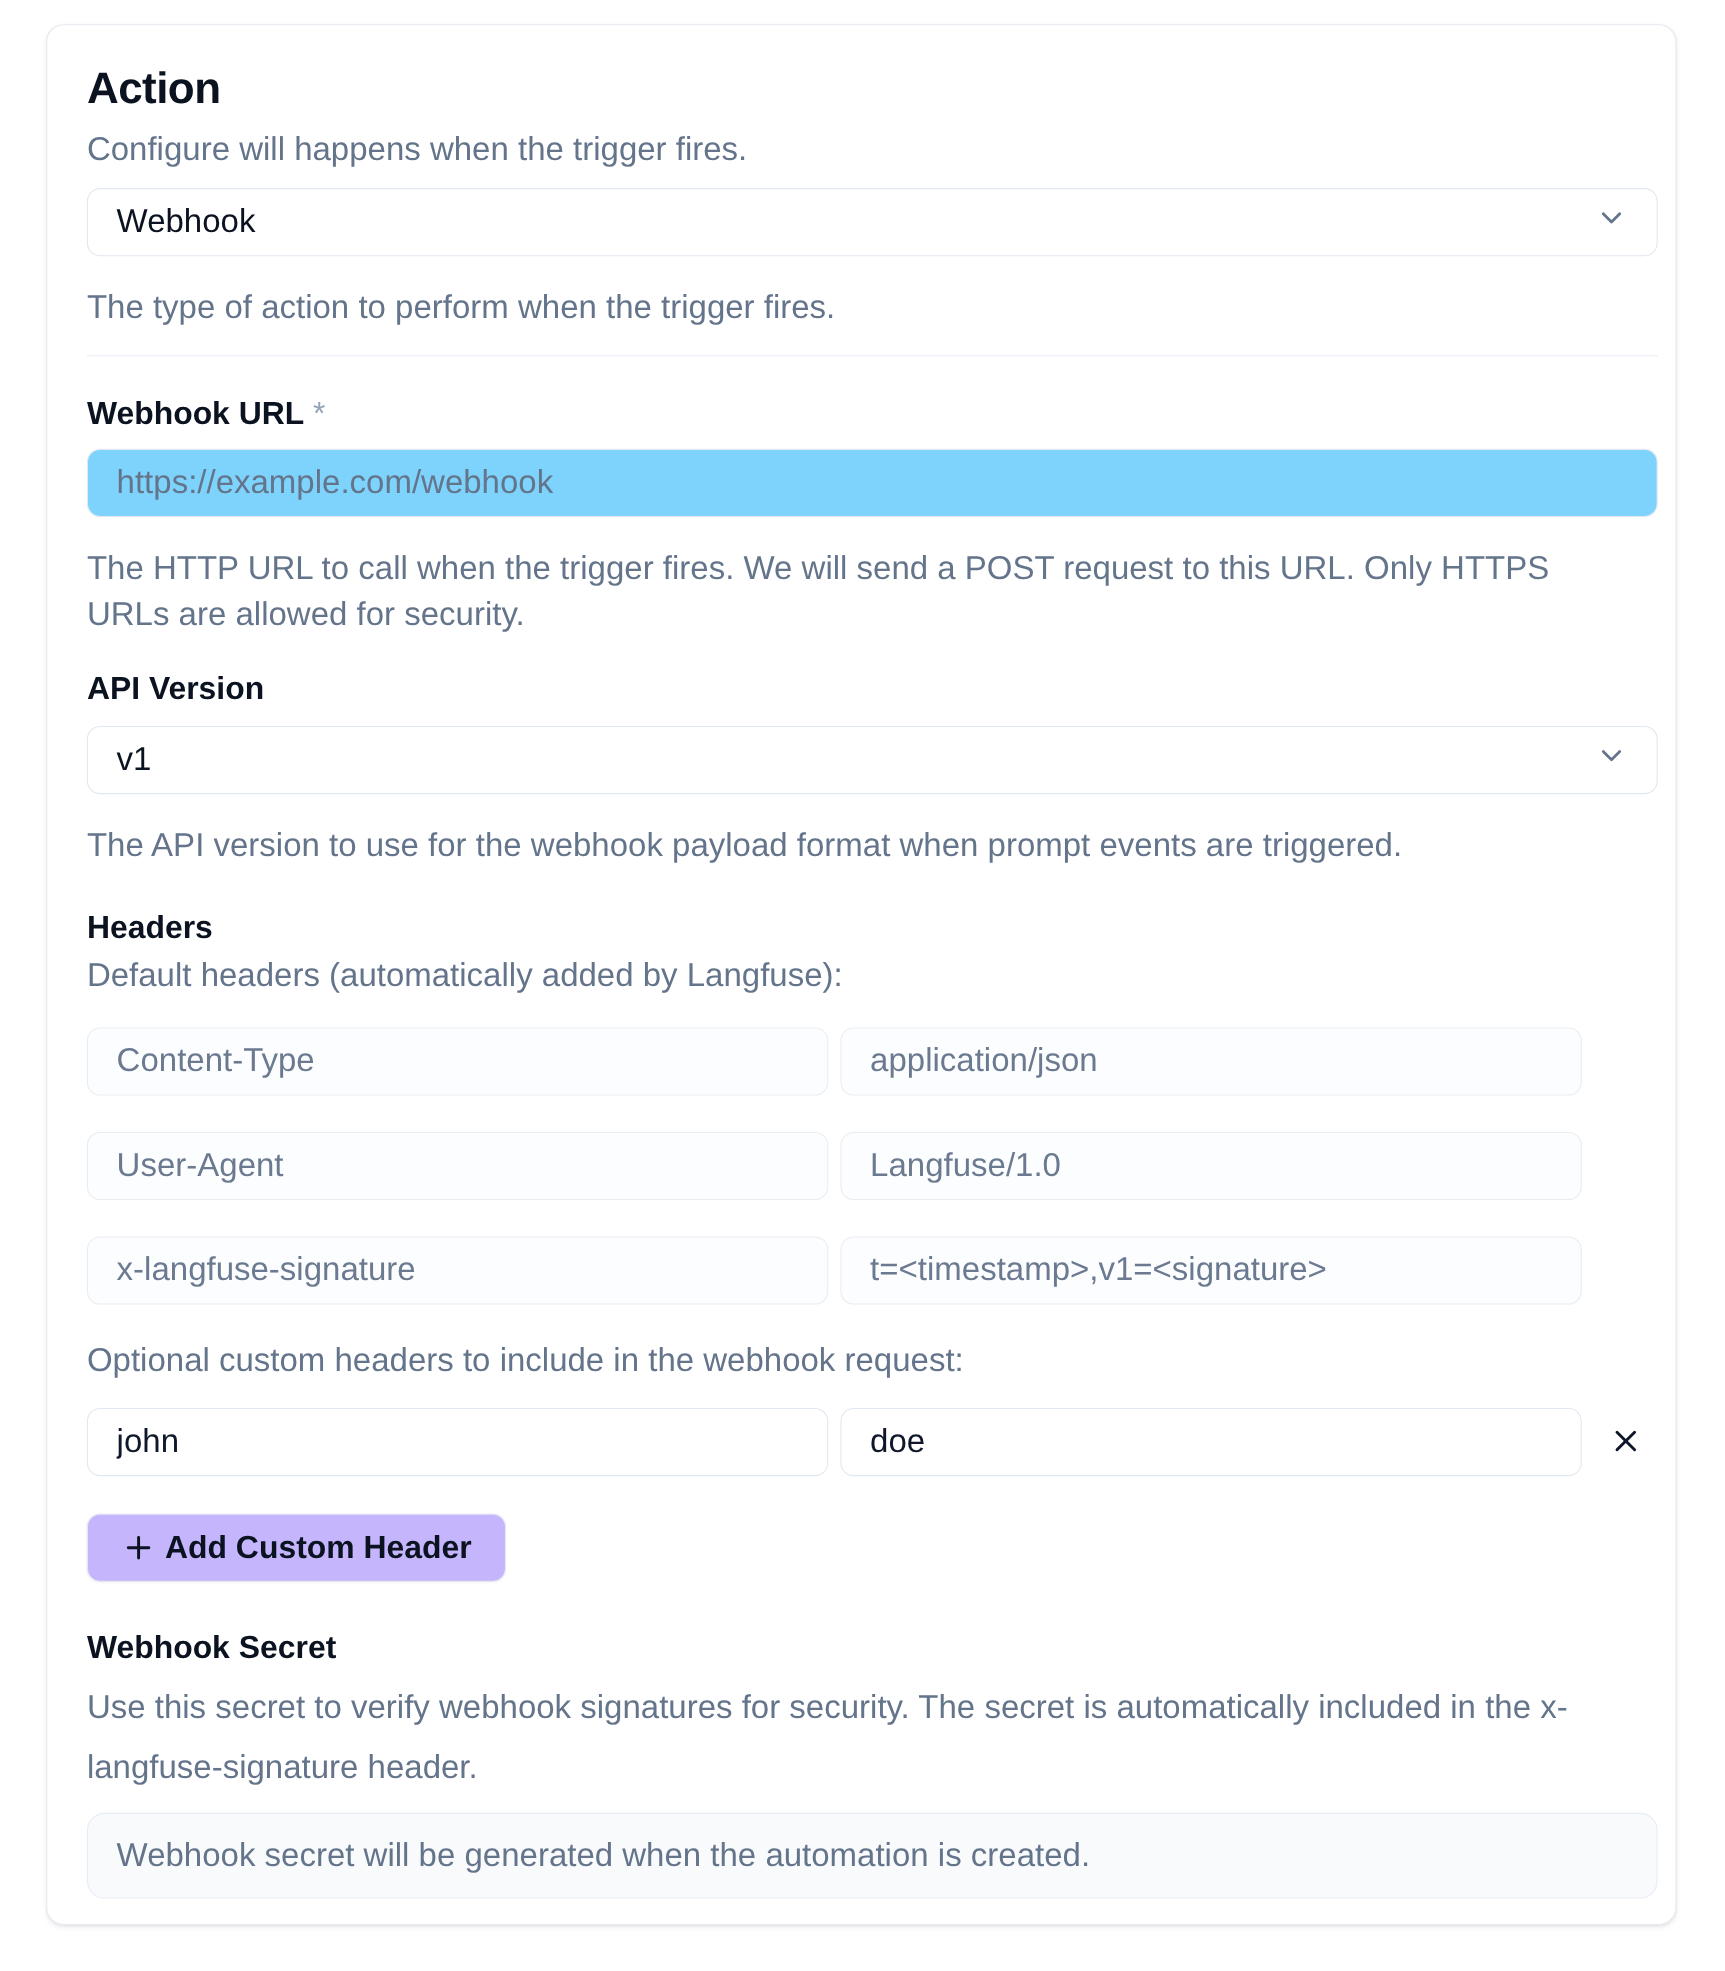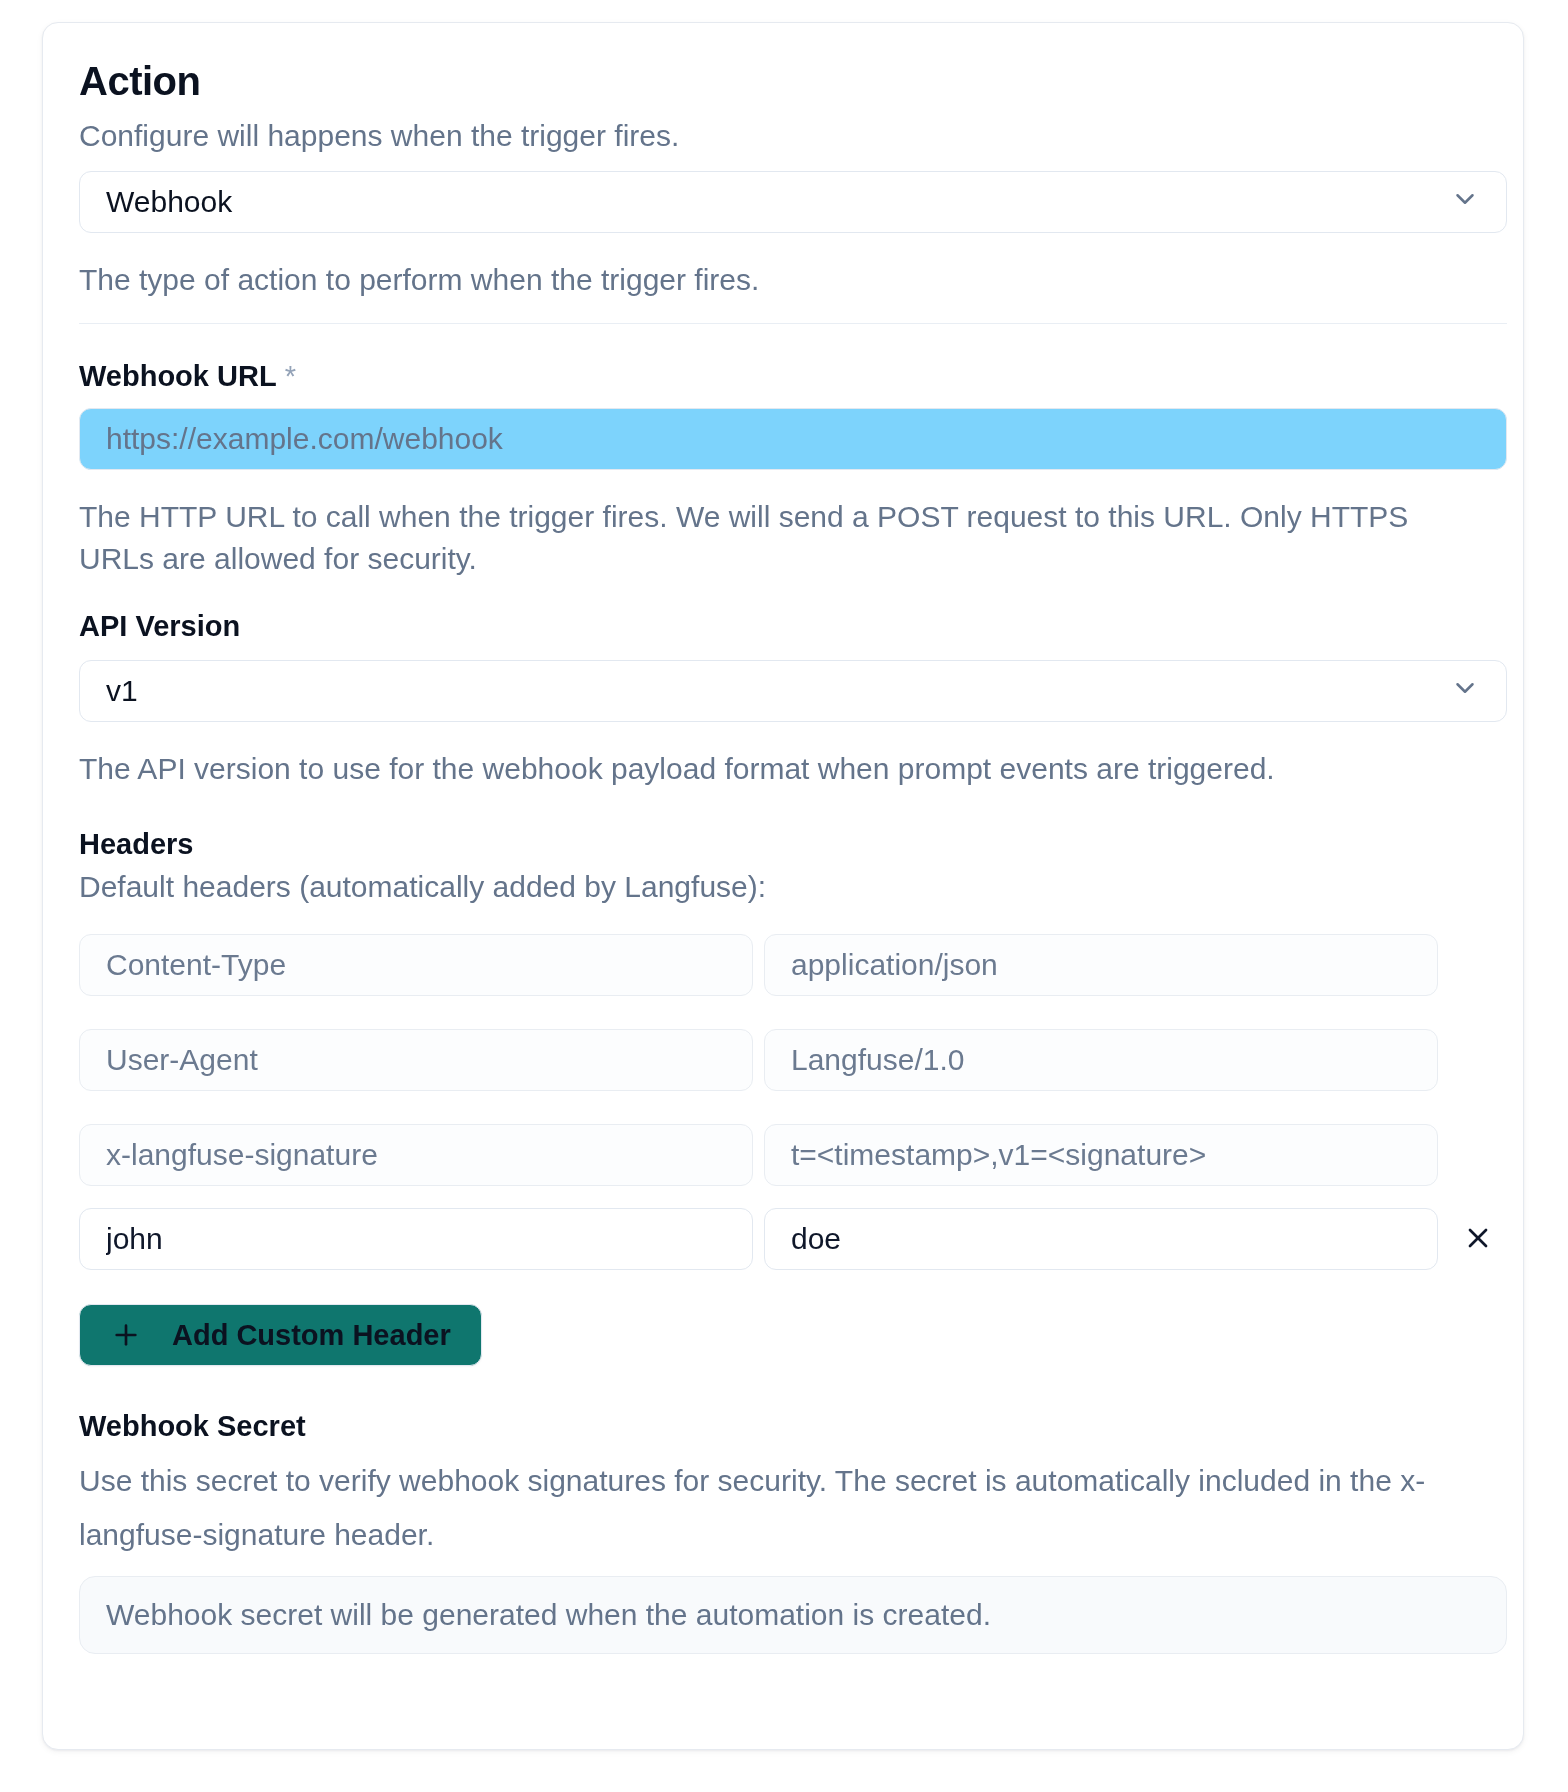--- a/index.html
+++ b/index.html
@@ -85,23 +85,23 @@
     font-family: "Liberation Sans", "DejaVu Sans", sans-serif;
     outline: none;
   }
   .remove-btn {
     width: 58px; height: 58px;
     display: flex; align-items: center; justify-content: center;
     background: transparent; border: none; cursor: pointer;
   }
   .add-btn {
     margin-top: 34px;
-    display: inline-flex; align-items: center; gap: 30px;
+    display: inline-flex; align-items: center; gap: 8px;
     height: 62px; padding: 0 30px;
-    background: #0f766e;
+    background: #c4b5fd;
     border: 1.5px solid #e2e8f0; border-radius: 12px;
     font-size: 29px; font-weight: 600; color: #0b1220;
     font-family: "Liberation Sans", "DejaVu Sans", sans-serif;
     box-shadow: 0 1px 2px rgba(16,24,40,.04);
     cursor: pointer;
   }
   .secret-desc { margin-top: 10px; font-size: 30px; color: #64748b; line-height: 54px; }
   .secret-box {
     margin-top: 14px;
     height: 78px; width: 100%;
@@ -167,20 +167,21 @@
     <input class="hdr-input" type="text" disabled="" value="User-Agent" style="">
     <input class="hdr-input" type="text" disabled="" value="Langfuse/1.0" style="">
     <span></span>
   </div>
   <div class="header-grid row-gap">
     <input class="hdr-input" type="text" disabled="" value="x-langfuse-signature" style="">
     <input class="hdr-input" type="text" disabled="" value="t=&lt;timestamp&gt;,v1=&lt;signature&gt;" style="">
     <span></span>
   </div>
 
+  <p class="helper" style="margin-top:30px;">Optional custom headers to include in the webhook request:</p>
 
   <div class="header-grid" style="margin-top:22px;">
     <input class="custom-input" type="text" value="john" style="">
     <input class="custom-input" type="text" value="doe" style="">
     <button class="remove-btn">
       <span>
         <svg width="32" height="32" viewBox="0 0 24 24" fill="none" stroke="#0f172a" stroke-width="2" stroke-linecap="round" stroke-linejoin="round">
             <line x1="18" y1="6" x2="6" y2="18"></line>
             <line x1="6" y1="6" x2="18" y2="18"></line>
           </svg>

